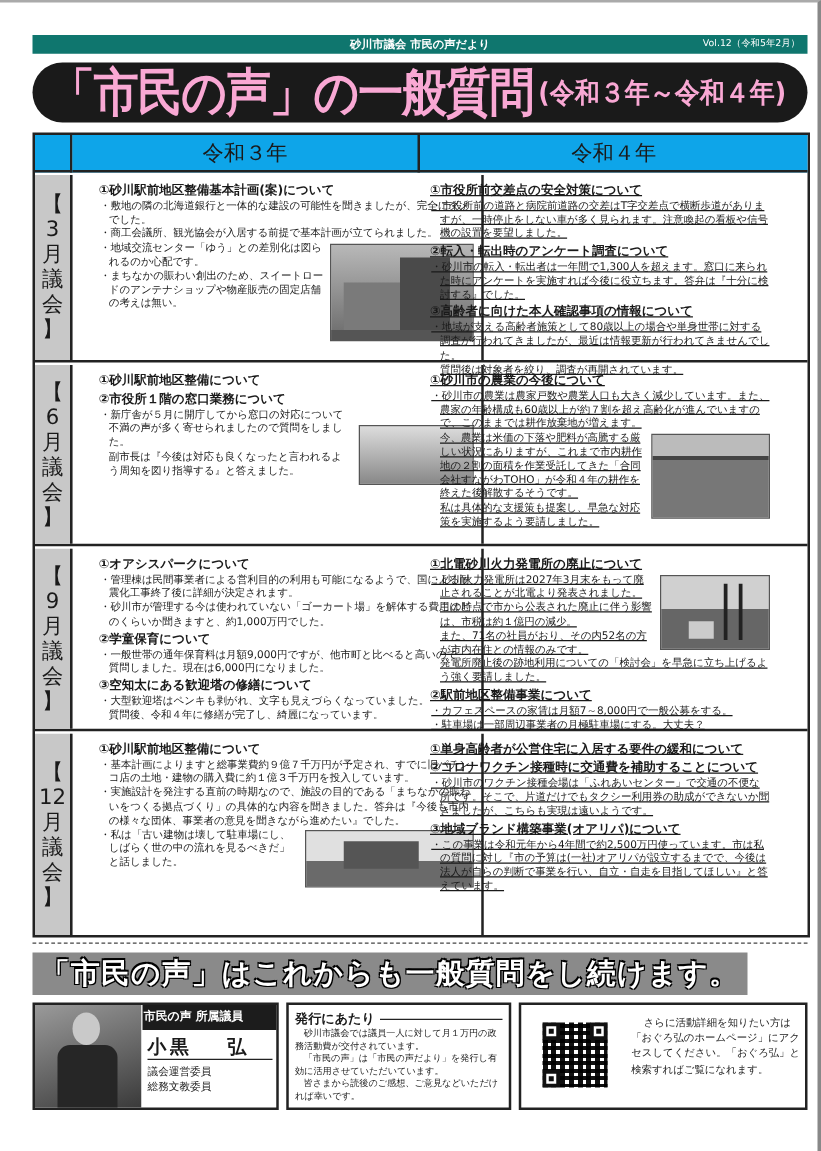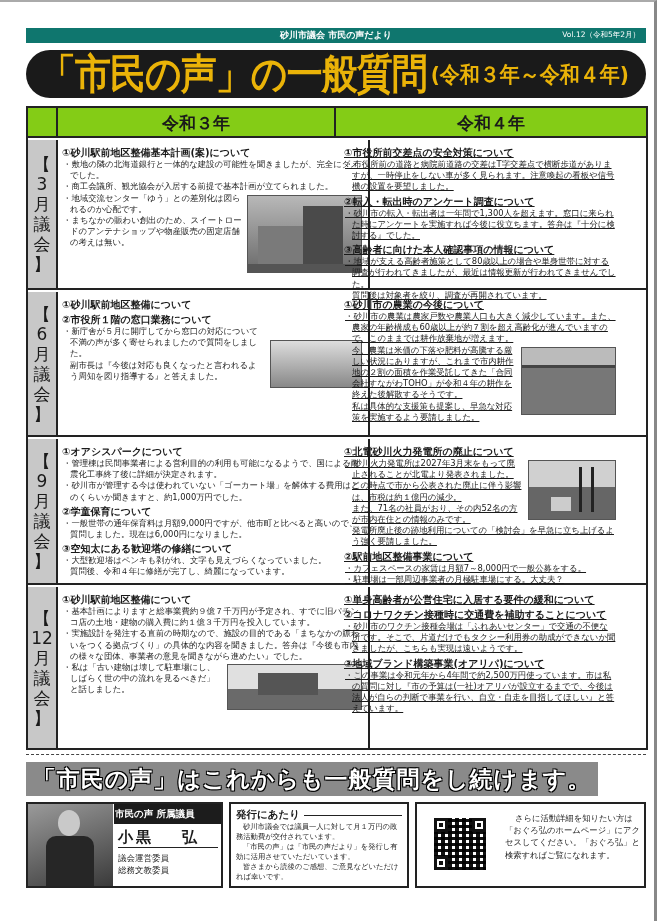--- a/index.html
+++ b/index.html
@@ -10,44 +10,44 @@
   }
   .page { position: absolute; left: 0; top: 0; width: 657px; height: 921px; border-right: 3px solid #888; border-top: 2px solid #aaa; }
   .masthead {
     position: absolute; left: 26px; top: 26px; width: 620px; height: 15px;
     background: #0f766e; color: #fff; font-size: 9px; font-weight: bold;
   }
   .masthead .center { position: absolute; left: 0; right: 0; top: 1px; text-align: center; }
   .masthead .vol { position: absolute; right: 6px; top: 2px; font-size: 7.5px; font-weight: normal; }
   .title-bar {
     position: absolute; left: 26px; top: 48px; width: 620px; height: 48px;
-    background: #1a1a1a; border-radius: 24px; color: #eab308; white-space: nowrap;
+    background: #1a1a1a; border-radius: 24px; color: #f9a8d4; white-space: nowrap;
     display: flex; align-items: center; padding-left: 14px;
   }
   .title-bar .big { font-size: 36px; font-weight: bold; letter-spacing: -1px; transform: scaleY(1.15); display: inline-block; }
   .title-bar .small { font-size: 20px; font-weight: bold; margin-left: 4px; transform: scaleY(1.1); display: inline-block; }
 
   .grid {
     position: absolute; left: 26px; top: 104px; width: 622px; height: 644px;
     border: 2px solid #222;
   }
-  .col-head { position: absolute; top: 0; height: 30px; background: #84cc16; border-bottom: 2px solid #222; text-align: center; font-size: 17px; line-height: 30px; font-weight: bold; }
+  .col-head { position: absolute; top: 0; height: 30px; background: #0ea5e9; border-bottom: 2px solid #222; text-align: center; font-size: 17px; line-height: 30px; }
   .col-head.side { left: 0; width: 30px; border-right: 2px solid #222; }
   .col-head.y3 { left: 30px; width: 278px; border-right: 2px solid #222; }
   .col-head.y4 { left: 308px; width: 310px; }
   .row { position: absolute; left: 0; width: 618px; border-bottom: 2px solid #222; }
   .row:last-child { border-bottom: none; }
   .side-label {
     position: absolute; left: 0; top: 0; bottom: 0; width: 30px; background: #c8c8c8;
     border-right: 2px solid #222; display: flex; flex-direction: column; align-items: center; justify-content: center;
     font-size: 17px; line-height: 20px; font-weight: normal;
   }
   .side-label span { display: block; }
   .cell { position: absolute; top: 0; bottom: 0; padding: 7px 6px 4px 8px; font-size: 8.4px; line-height: 11.2px; }
-  .cell.c3 { left: 26px; width: 316px; border-right: 2px solid #222; }
+  .cell.c3 { left: 43px; width: 316px; border-right: 2px solid #222; }
   .cell.c4 { left: 308px; width: 286px; text-decoration: underline; }
   .item { margin-bottom: 3px; }
   .item h4 { font-size: 10px; font-weight: bold; line-height: 12px; }
   .item p { padding-left: 8px; text-indent: -7px; }
   .item p.cont { text-indent: 0; }
   .photo { float: right; margin: 2px 0 2px 5px; background: linear-gradient(#b8b8b8, #6a6a6a); border: 1px solid #555; position: relative; }
   .photo .bld { position: absolute; background: #555; }
 
   .dash { position: absolute; left: 26px; top: 752px; width: 620px; border-top: 1.5px dashed #444; }
   .slogan {

